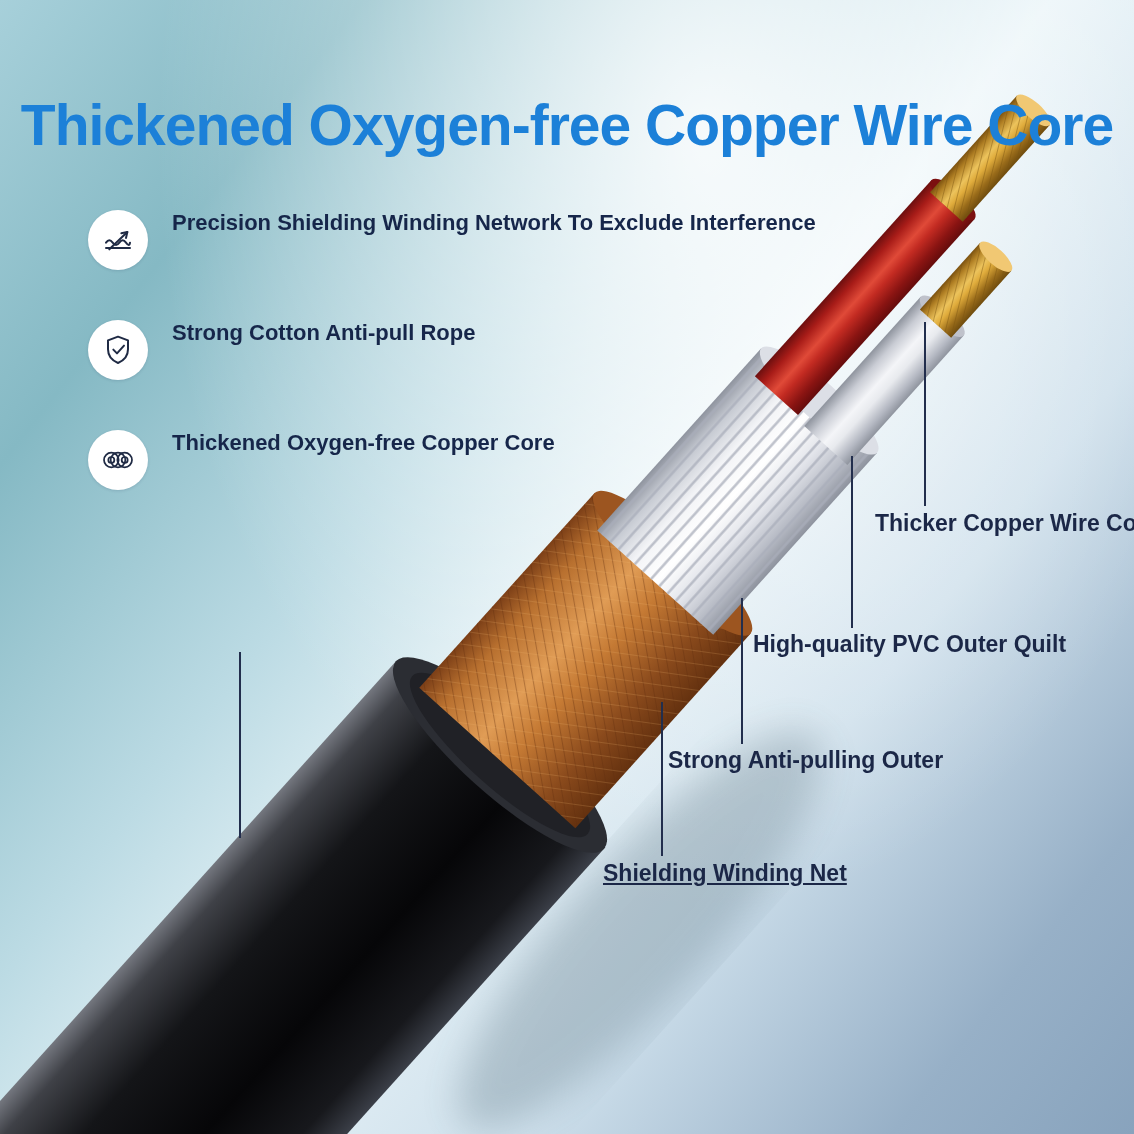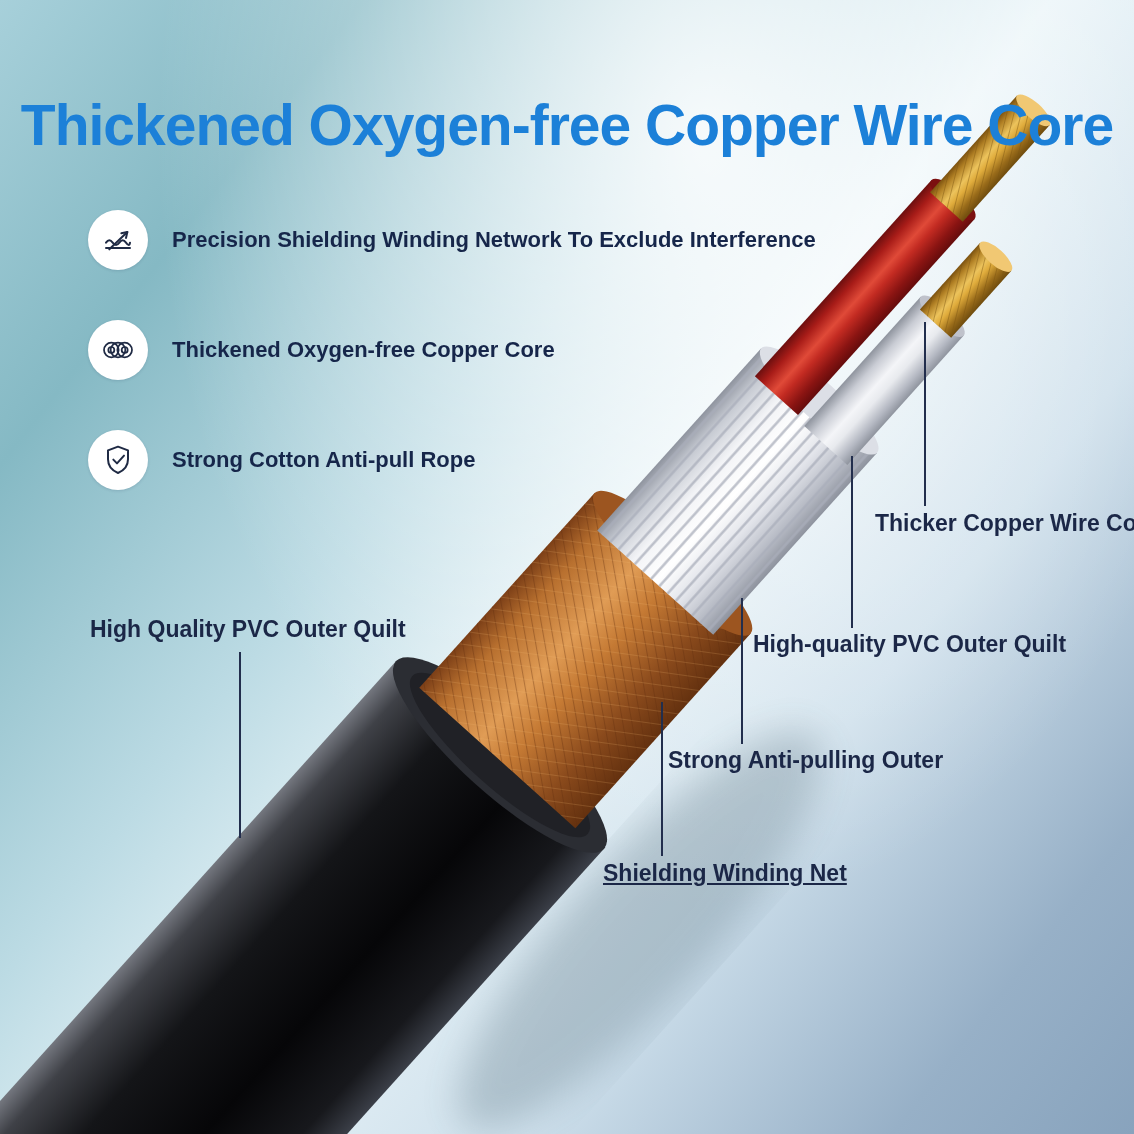--- a/index.html
+++ b/index.html
@@ -12,21 +12,21 @@
       radial-gradient(ellipse at 62% 12%, rgba(255,255,255,0.85) 0%, rgba(255,255,255,0) 55%),
       linear-gradient(128deg,#a7d0da 0%,#85b9c4 18%,#bcdbe4 38%,#e9f4f8 52%,#cddfeb 70%,#97b0c7 88%,#88a3bd 100%);
   }
   .title{
     position:absolute;left:0;right:0;top:92px;
     text-align:center;
     font-size:57px;font-weight:bold;letter-spacing:-1px;
     color:#1c80d8;z-index:3;
   }
   .features{position:absolute;left:88px;top:210px;z-index:3;}
-  .feature-row{display:flex;align-items:center;margin-bottom:50px;}
+  .feature-row{display:flex;margin-bottom:50px;}
   .f-icon{
     width:60px;height:60px;border-radius:50%;
     background:#ffffff;
     display:flex;align-items:center;justify-content:center;
     flex:0 0 60px;
     box-shadow:0 1px 3px rgba(30,50,80,0.15);
   }
   .f-label{
     margin-left:24px;
     font-size:22px;font-weight:bold;color:#16264a;
@@ -58,39 +58,39 @@
           <path d="M12 42 H48"></path>
           <path d="M12 34 q5 -7 10 0 t10 0 t10 0 t6 0"></path>
           <path d="M17 44 L44 18"></path>
           <path d="M44 18 l-9 2 M44 18 l-2 9"></path>
         </svg>
       </span>
       <span class="f-label">Precision Shielding Winding Network To Exclude Interference</span>
     </div>
     <div class="feature-row">
       <span class="f-icon">
+        <svg width="40" height="40" viewBox="0 0 60 60" fill="none" stroke="#1f2a44" stroke-width="3" stroke-linecap="round" stroke-linejoin="round">
+          <path d="M30 10 l15 5.5 V29 c0 10.5 -6.5 17 -15 20.5 C21.5 46 15 39.5 15 29 V15.5 Z"></path>
+          <path d="M23 29.5 l5.5 5.5 L39 23.5"></path>
+        </svg>
+      </span>
+      <span class="f-label">Strong Cotton Anti-pull Rope</span>
+    </div>
+    <div class="feature-row">
+      <span class="f-icon">
         <svg width="40" height="40" viewBox="0 0 60 60" fill="none" stroke="#1f2a44" stroke-width="2.6">
           <circle cx="20" cy="30" r="11"></circle>
           <circle cx="30" cy="30" r="11"></circle>
           <circle cx="40" cy="30" r="11"></circle>
           <circle cx="20" cy="30" r="4.5"></circle>
           <circle cx="40" cy="30" r="4.5"></circle>
         </svg>
       </span>
       <span class="f-label">Thickened Oxygen-free Copper Core</span>
     </div>
-    <div class="feature-row">
-      <span class="f-icon">
-        <svg width="40" height="40" viewBox="0 0 60 60" fill="none" stroke="#1f2a44" stroke-width="3" stroke-linecap="round" stroke-linejoin="round">
-          <path d="M30 10 l15 5.5 V29 c0 10.5 -6.5 17 -15 20.5 C21.5 46 15 39.5 15 29 V15.5 Z"></path>
-          <path d="M23 29.5 l5.5 5.5 L39 23.5"></path>
-        </svg>
-      </span>
-      <span class="f-label">Strong Cotton Anti-pull Rope</span>
-    </div>
   </div>
 
   <svg class="stage" viewBox="0 0 1134 1134" width="1134" height="1134">
     <defs>
       <linearGradient id="gJacket" x1="0" y1="0" x2="0" y2="1">
         <stop offset="0" stop-color="#74777f"></stop>
         <stop offset="0.09" stop-color="#3f4147"></stop>
         <stop offset="0.3" stop-color="#141518"></stop>
         <stop offset="0.62" stop-color="#060608"></stop>
         <stop offset="0.88" stop-color="#17181c"></stop>
@@ -187,19 +187,18 @@
 
     <g stroke="#222e4d" stroke-width="2">
       <line x1="240" y1="652" x2="240" y2="838"></line>
       <line x1="925" y1="322" x2="925" y2="506"></line>
       <line x1="852" y1="456" x2="852" y2="628"></line>
       <line x1="742" y1="598" x2="742" y2="744"></line>
       <line x1="662" y1="702" x2="662" y2="856"></line>
     </g>
   </svg>
 
-  <div class="callout co-pvc-left">High Quality PVC Outer Quilt</div>
   <div class="callout co-thicker-copper">Thicker Copper Wire Core</div>
   <div class="callout co-hq-pvc">High-quality PVC Outer Quilt</div>
   <div class="callout co-strong-rope">Strong Anti-pulling Outer</div>
   <div class="callout co-shielding-net">Shielding Winding Net</div>
 
 </div>
 
 </body></html>

